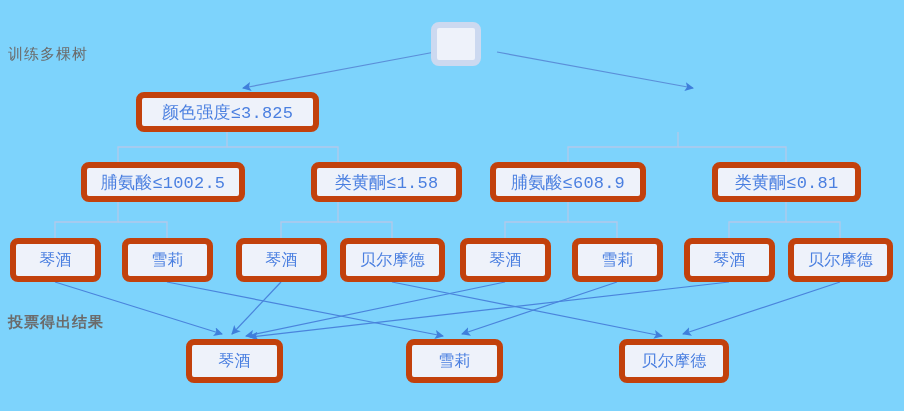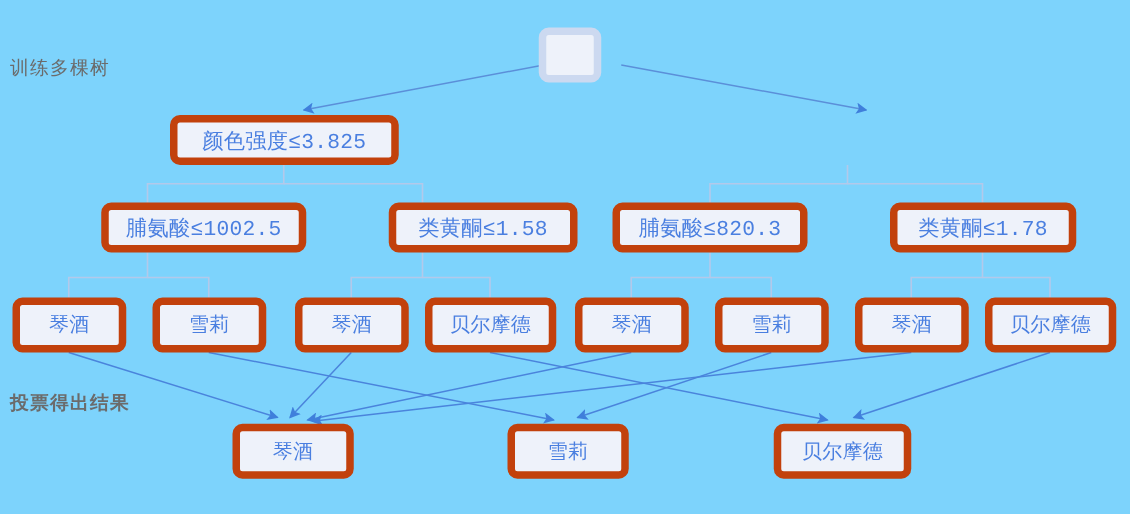--- a/index.html
+++ b/index.html
@@ -111,22 +111,22 @@
 
   <div class="node" style="left:136px; top:92px; width:183px; height:40px;">颜色强度≤3.825</div>
   <div class="node" style="left:36px; top:162px; width:164px; height:40px;margin-left:45px;">脯氨酸≤1002.5</div>
   <div class="node" style="left:263px; top:162px; width:151px; height:40px;margin-left:48px;">类黄酮≤1.58</div>
 
   <div class="node leaf" style="left:10px; top:238px; width:91px; height:44px;">琴酒</div>
   <div class="node leaf" style="left:122px; top:238px; width:91px; height:44px;">雪莉</div>
   <div class="node leaf" style="left:236px; top:238px; width:91px; height:44px;">琴酒</div>
   <div class="node leaf" style="left:340px; top:238px; width:105px; height:44px;">贝尔摩德</div>
 
-  <div class="node" style="left:490px; top:162px; width:156px; height:40px;">脯氨酸≤820.3</div>
-  <div class="node" style="left:712px; top:162px; width:149px; height:40px;">类黄酮≤1.78</div>
+  <div class="node" style="left:490px; top:162px; width:156px; height:40px;">脯氨酸≤608.9</div>
+  <div class="node" style="left:712px; top:162px; width:149px; height:40px;">类黄酮≤0.81</div>
 
   <div class="node leaf" style="left:460px; top:238px; width:91px; height:44px;">琴酒</div>
   <div class="node leaf" style="left:572px; top:238px; width:91px; height:44px;">雪莉</div>
   <div class="node leaf" style="left:684px; top:238px; width:91px; height:44px;">琴酒</div>
   <div class="node leaf" style="left:788px; top:238px; width:105px; height:44px;">贝尔摩德</div>
 
   <div class="node result" style="left:186px; top:339px; width:97px; height:44px;">琴酒</div>
   <div class="node result" style="left:406px; top:339px; width:97px; height:44px;">雪莉</div>
   <div class="node result" style="left:619px; top:339px; width:110px; height:44px;">贝尔摩德</div>
 

